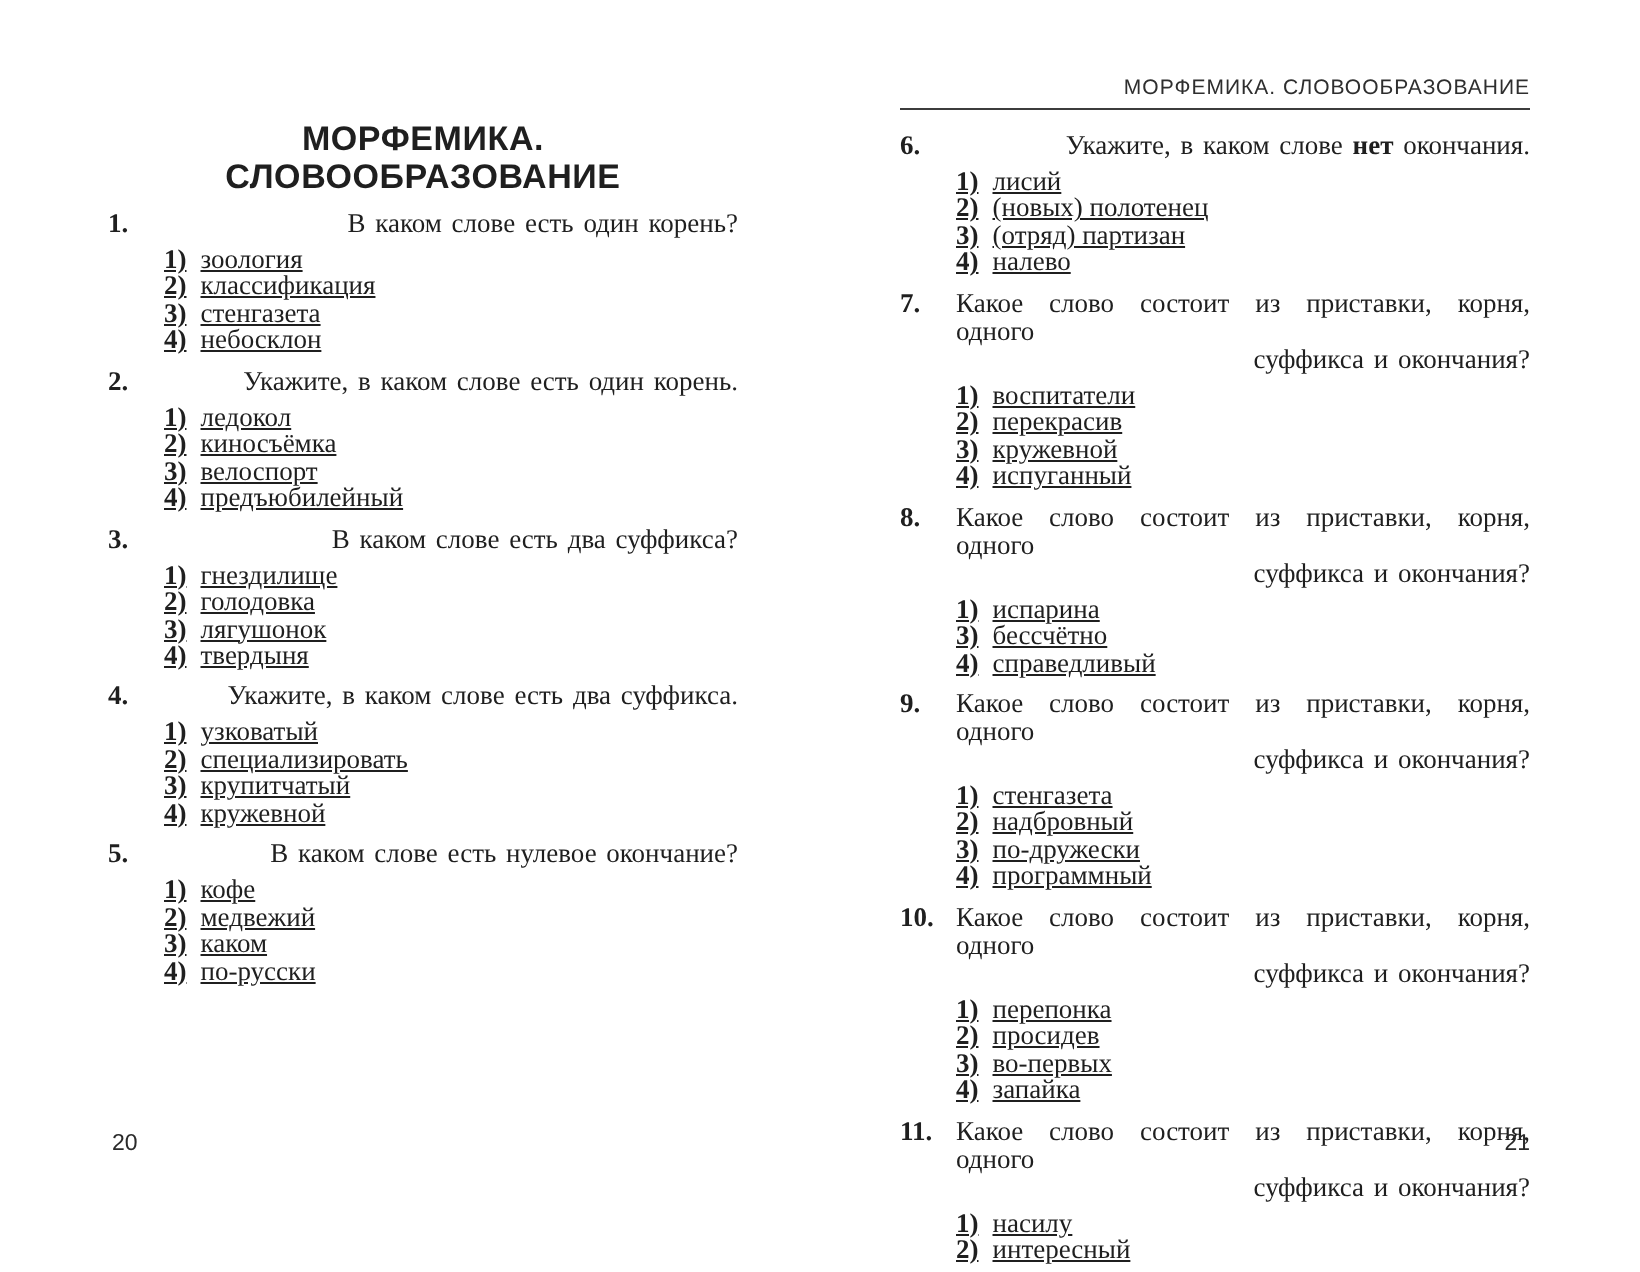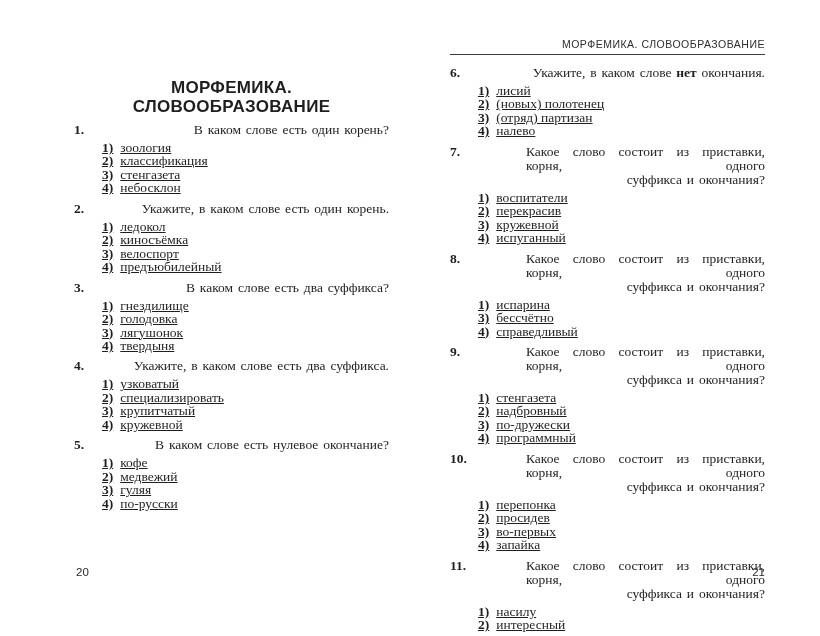--- a/index.html
+++ b/index.html
@@ -11,21 +11,21 @@
     color: #1f1f1f;
     overflow: hidden;
   }
   .page {
     position: absolute;
     top: 0;
     width: 315px;
     height: 636px;
     box-sizing: border-box;
   }
-  #left-page  { left: 74px;  padding-top: 78px; }
+  #left-page  { left: 54px;  padding-top: 60px; }
   #right-page { left: 450px; padding-top: 38px; }
 
   .doc-title {
     font-family: "Liberation Sans", sans-serif;
     font-weight: 700;
     font-size: 17px;
     line-height: 19px;
     text-align: center;
     letter-spacing: 0.3px;
     margin-bottom: 7px;
@@ -55,21 +55,20 @@
     font-size: 13.5px;
     line-height: 14px;
     word-spacing: 1.5px;
     margin-bottom: 4px;
     text-align: right;
   }
   .q-text.jline {
     text-align: justify;
     text-align-last: justify;
     margin-bottom: 0;
-    margin-left: 48px;
   }
   .opt {
     font-size: 13.5px;
     line-height: 13.45px;
     white-space: nowrap;
     text-decoration: underline;
   }
   .opt-n { font-weight: 700; margin-right: 7px; }
 
   .page-number {
@@ -135,21 +134,21 @@
       <div class="opt"><b class="opt-n">4)</b><span>кружевной</span></div>
     </div>
   </div>
 
   <div class="q">
     <div class="q-num">5.</div>
     <div class="q-body">
       <div class="q-text">В каком слове есть нулевое окончание?</div>
       <div class="opt"><b class="opt-n">1)</b><span>кофе</span></div>
       <div class="opt"><b class="opt-n">2)</b><span>медвежий</span></div>
-      <div class="opt"><b class="opt-n">3)</b><span>гуляя</span></div>
+      <div class="opt"><b class="opt-n">3)</b><span>каком</span></div>
       <div class="opt"><b class="opt-n">4)</b><span>по-русски</span></div>
     </div>
   </div>
 
   <div class="page-number">20</div>
 </div>
 
 <div class="page" id="right-page">
 
   <div class="running-head">МОРФЕМИКА. СЛОВООБРАЗОВАНИЕ</div>

